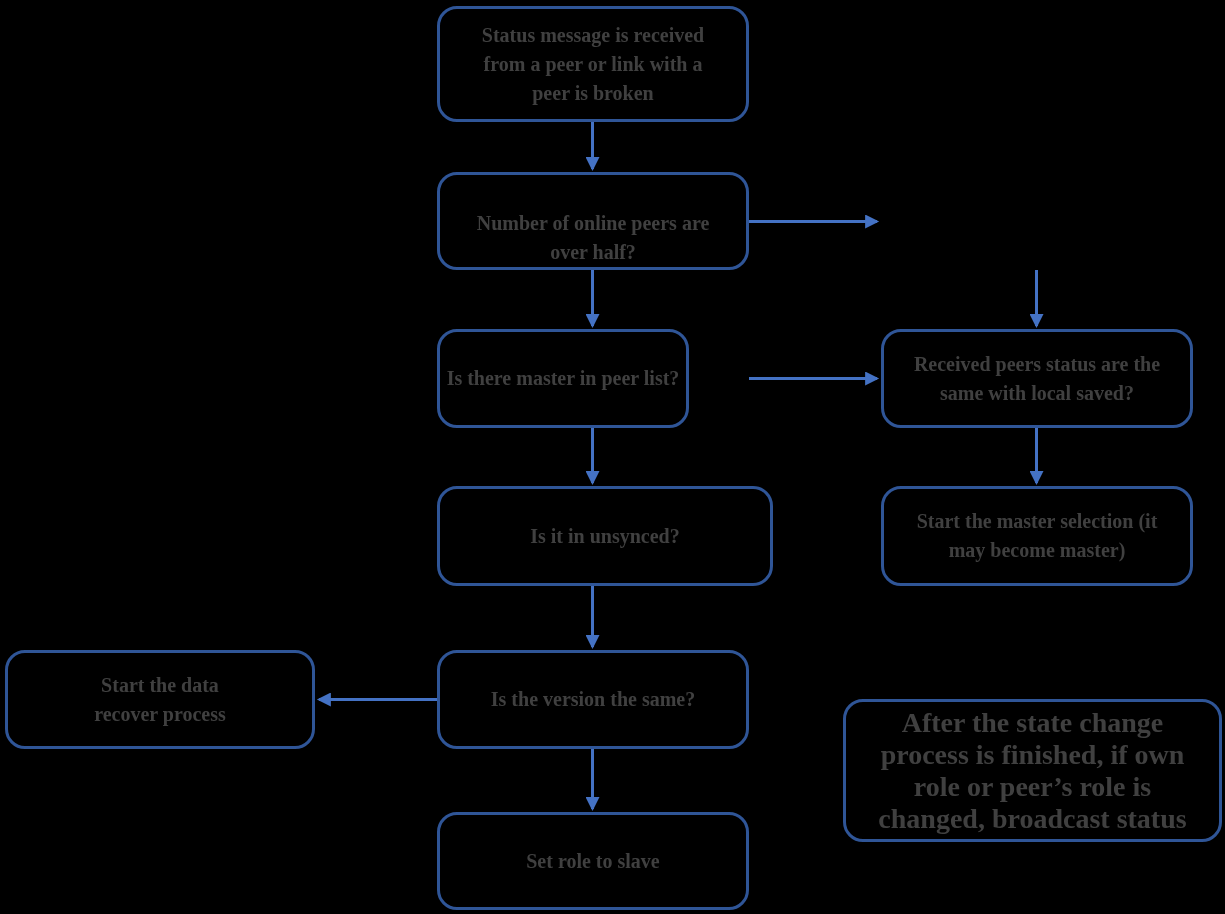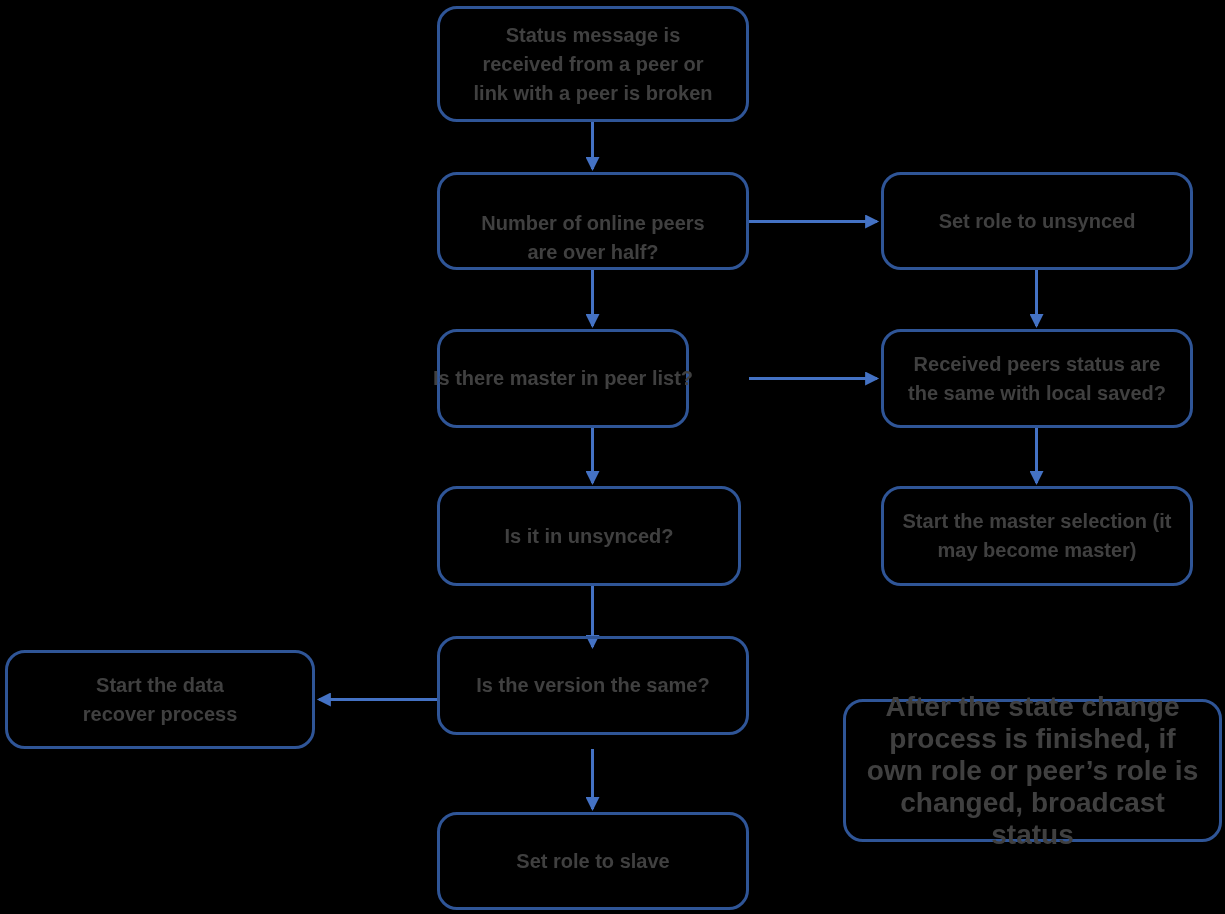--- a/index.html
+++ b/index.html
@@ -39,20 +39,21 @@
     background: transparent;
     display: flex;
     align-items: center;
     justify-content: center;
     text-align: center;
     color: var(--text);
     font-weight: bold;
     font-size: 20px;
     line-height: 29px;
     padding: 0 10px;
+    font-family: Liberation Serif, serif;
   }
   .node .lbl { display: inline-block; }
   .w240 .lbl { max-width: 240px; }
   .w280 .lbl { max-width: 280px; }
   .w175 .lbl { max-width: 175px; }
   .nowrap .lbl { white-space: nowrap; }
   .note {
     font-size: 28px;
     line-height: 32px;
     border-width: 3px;
@@ -83,45 +84,42 @@
   </svg>
 
   <div class="node w240" style="left:437px; top:6px; width:312px; height:116px;">
     <span class="lbl">Status message is received from a peer or link with a peer is broken</span>
   </div>
 
   <div class="node w240" style="left:437px; top:172px; width:312px; height:98px;align-items:flex-end;">
     <span class="lbl">Number of online peers are over half?</span>
   </div>
 
-  <div class="node nowrap" style="left:881px; top:172px; width:312px; height:98px;">
-    <span class="lbl">Set role to unsynced</span>
-  </div>
 
   <div class="node nowrap" style="left:437px; top:329px; width:252px; height:99px;">
     <span class="lbl">Is there master in peer list?</span>
   </div>
 
   <div class="node w280" style="left:881px; top:329px; width:312px; height:99px;">
     <span class="lbl">Received peers status are the same with local saved?</span>
   </div>
 
-  <div class="node nowrap" style="left:437px; top:486px; width:304px; height:100px;">
+  <div class="node nowrap" style="left:437px; top:486px; width:336px; height:100px;">
     <span class="lbl">Is it in unsynced?</span>
   </div>
 
   <div class="node w280" style="left:881px; top:486px; width:312px; height:100px;">
     <span class="lbl">Start the master selection (it may become master)</span>
   </div>
 
   <div class="node w175" style="left:5px; top:650px; width:310px; height:99px;">
     <span class="lbl">Start the data recover process</span>
   </div>
 
-  <div class="node nowrap" style="left:437px; top:636px; width:312px; height:99px;">
+  <div class="node nowrap" style="left:437px; top:650px; width:312px; height:99px;">
     <span class="lbl">Is the version the same?</span>
   </div>
 
   <div class="node nowrap" style="left:437px; top:812px; width:312px; height:98px;">
     <span class="lbl">Set role to slave</span>
   </div>
 
   <div class="node note" style="left:843px; top:699px; width:379px; height:143px;">
     <span class="lbl">After the state change process is finished, if own role or peer’s role is changed, broadcast status</span>
   </div>

